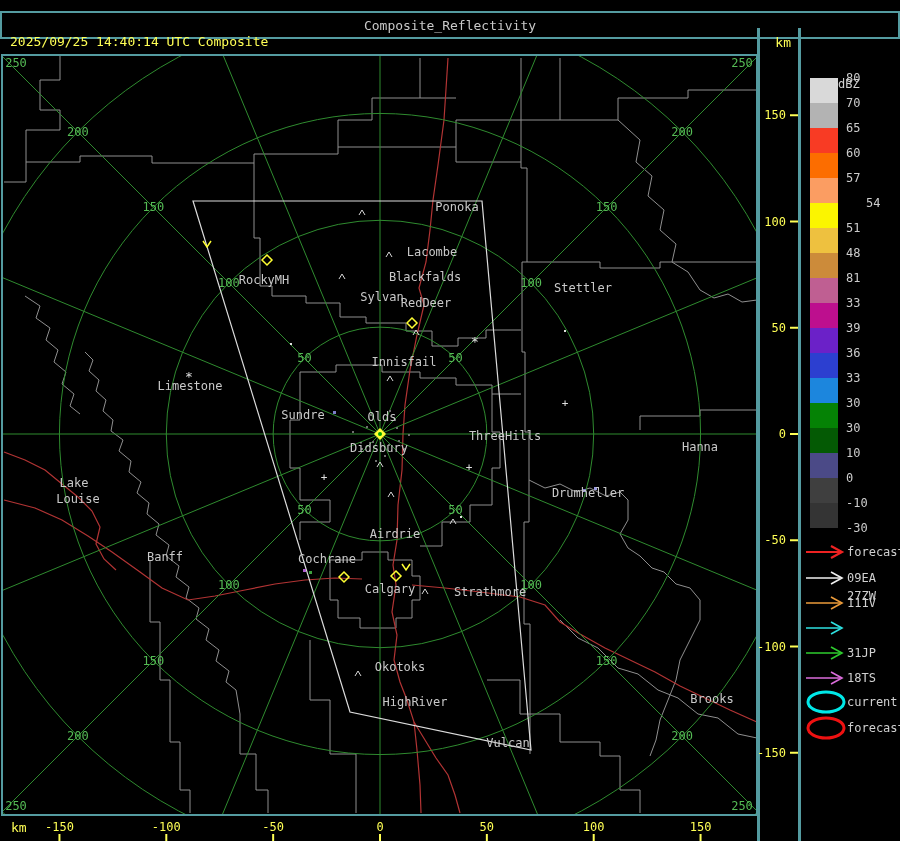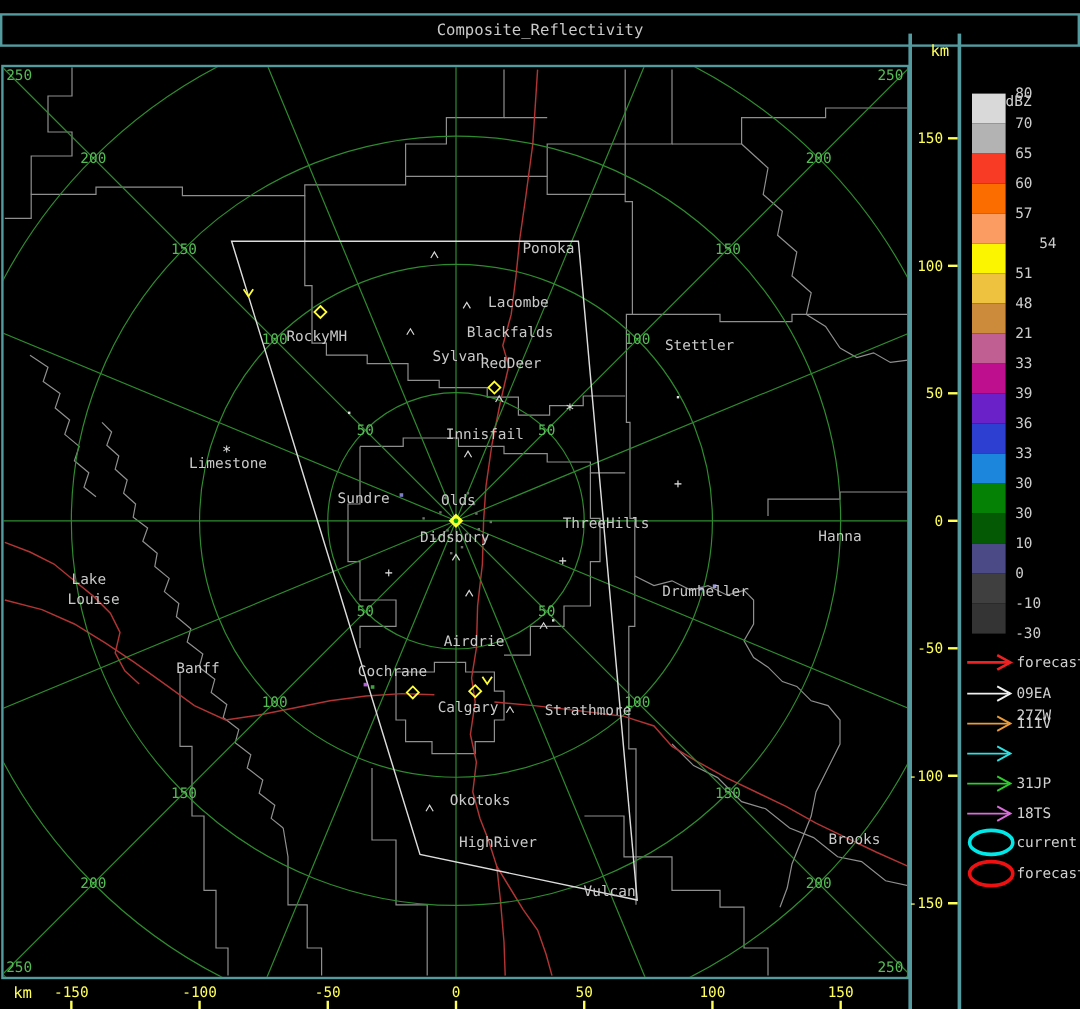--- a/index.html
+++ b/index.html
@@ -23,20 +23,23 @@
 </style>
 </head>
 <body>
 
 <div class="screen">
 
   <div class="title-bar">
     <span>Composite_Reflectivity</span>
   </div>
 
+  <div class="info-bar">
+    <span>2025/09/25 14:40:14 UTC Composite</span>
+  </div>
 
   <div id="divA" class="v-div"></div>
   <div id="divB" class="v-div"></div>
 
   <span class="sidebar-label" style="left:838px;top:45px;margin-top:32px;">dBZ</span>
 
   <div id="scale-blocks">
       <div class="scale-block" style="background: rgb(217, 217, 217);"></div>
       <div class="scale-block" style="background: rgb(179, 179, 179);"></div>
       <div class="scale-block" style="background: rgb(248, 59, 36);"></div>
@@ -58,21 +61,21 @@
     </div>
   <div id="scale-labels">
       <span class="scale-txt" style="top: 71px;">80</span>
       <span class="scale-txt" style="top: 96px;">70</span>
       <span class="scale-txt" style="top: 121px;">65</span>
       <span class="scale-txt" style="top: 146px;">60</span>
       <span class="scale-txt" style="top: 171px;">57</span>
       <span class="scale-txt" style="top: 196px; margin-left: 20px;">54</span>
       <span class="scale-txt" style="top: 221px;">51</span>
       <span class="scale-txt" style="top: 246px;">48</span>
-      <span class="scale-txt" style="top: 271px;">21</span>
+      <span class="scale-txt" style="top: 271px;">81</span>
       <span class="scale-txt" style="top: 296px;">33</span>
       <span class="scale-txt" style="top: 321px;">39</span>
       <span class="scale-txt" style="top: 346px;">36</span>
       <span class="scale-txt" style="top: 371px;">33</span>
       <span class="scale-txt" style="top: 396px;">30</span>
       <span class="scale-txt" style="top: 421px;">30</span>
       <span class="scale-txt" style="top: 446px;">10</span>
       <span class="scale-txt" style="top: 471px;">0</span>
       <span class="scale-txt" style="top: 496px;">-10</span>
       <span class="scale-txt" style="top: 521px;">-30</span>

